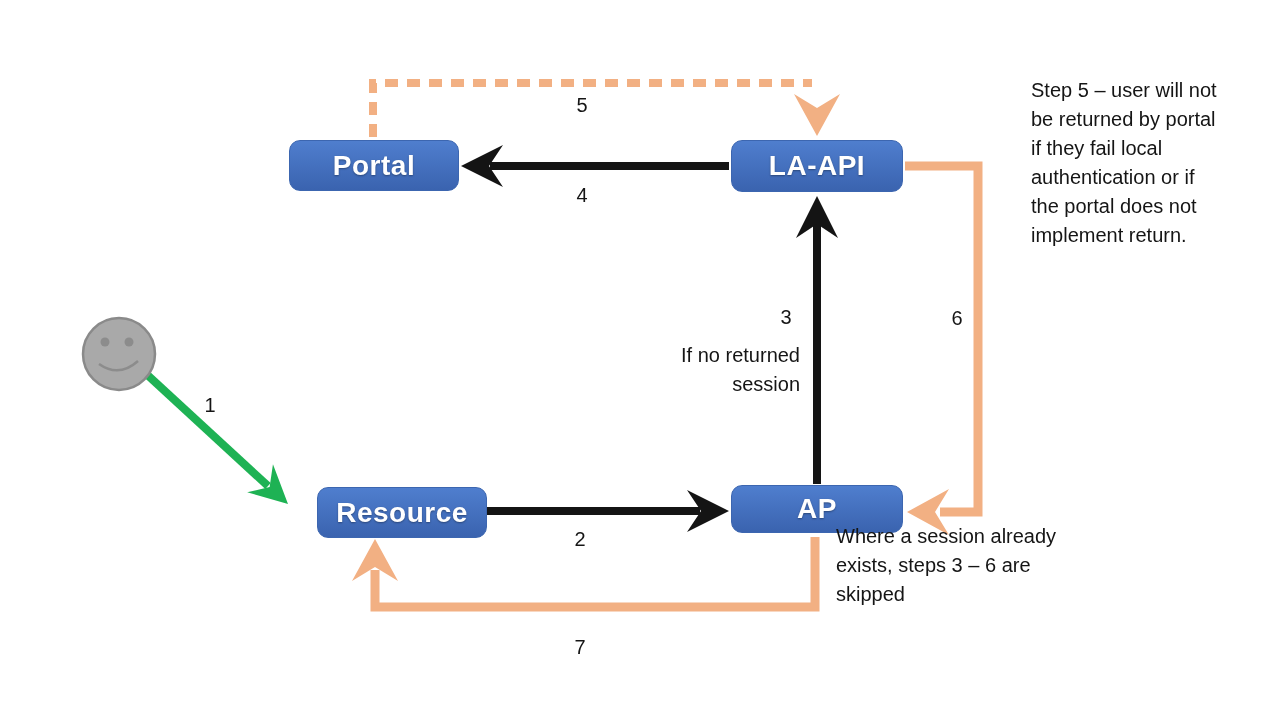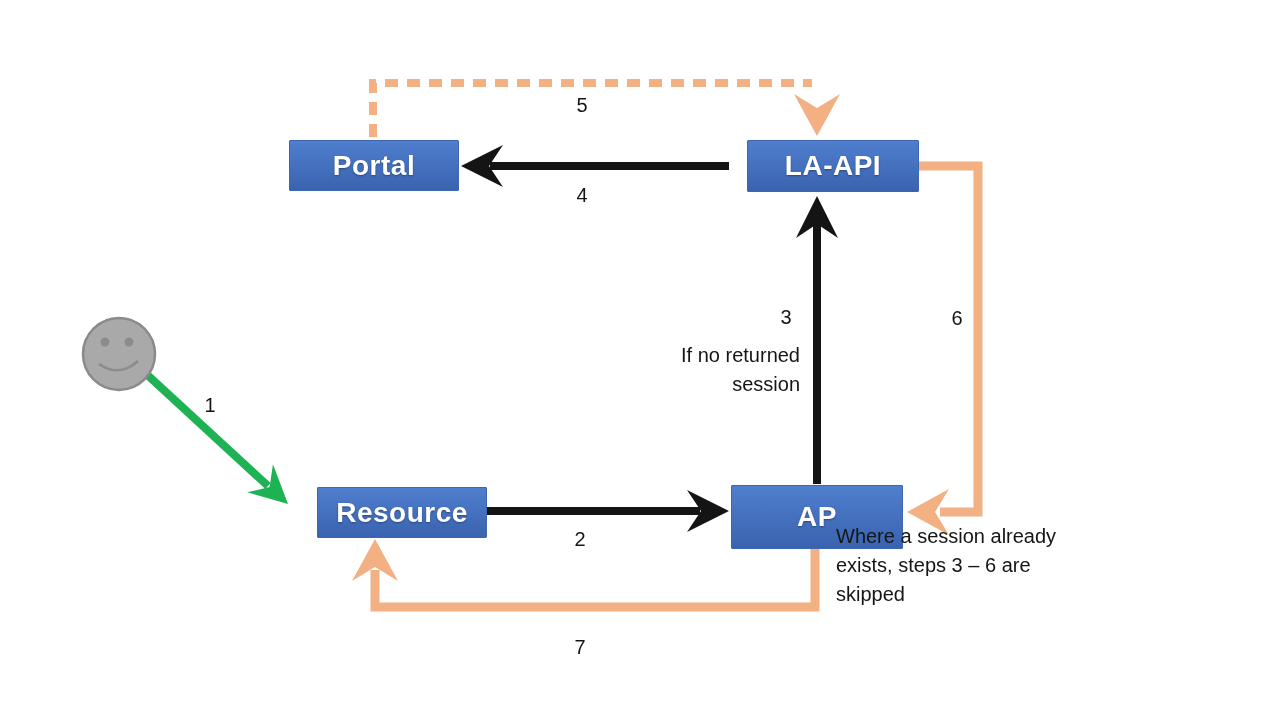--- a/index.html
+++ b/index.html
@@ -7,26 +7,26 @@
     position:relative;width:1280px;height:720px;background:#ffffff;overflow:hidden;
     font-family:"Liberation Sans", sans-serif;color:var(--text,#151515);
   }
   .layer{position:absolute;left:0;top:0;width:1280px;height:720px;}
   .node{
     position:absolute;display:flex;align-items:center;justify-content:center;
     background:linear-gradient(180deg,var(--box-blue-top,#4F7ECE),var(--box-blue-bottom,#3A63AF));
     border:1px solid var(--box-blue-border,#3E66AF);
     color:#ffffff;font-weight:bold;font-size:28px;letter-spacing:0.5px;
     text-shadow:0 1px 2px rgba(0,0,0,0.35);box-sizing:border-box;
-    border-radius:1px;
+    border-radius:11px;
   }
   .node-portal  {left:289px;top:140px;width:170px;height:51px;}
-  .node-la-api  {left:731px;top:140px;width:172px;height:52px;margin-left:16px;}
+  .node-la-api  {left:731px;top:140px;width:172px;height:52px;}
   .node-resource{left:289px;top:487px;width:170px;height:51px;margin-left:28px;}
-  .node-ap      {left:731px;top:485px;width:172px;height:64px;}
+  .node-ap      {left:731px;top:485px;width:172px;height:48px;}
   .num{
     position:absolute;font-size:20px;transform:translate(-50%,-50%);
     color:var(--text,#151515);
   }
   .n1{left:210px;top:405px;}
   .n2{left:580px;top:539px;}
   .n3{left:786px;top:317px;}
   .n4{left:582px;top:195px;}
   .n5{left:582px;top:105px;}
   .n6{left:957px;top:318px;}
@@ -103,17 +103,23 @@
   <div class="num n1">1</div>
   <div class="num n2">2</div>
   <div class="num n3">3</div>
   <div class="num n4">4</div>
   <div class="num n5">5</div>
   <div class="num n6">6</div>
   <div class="num n7">7</div>
 
   <div class="note note-no-session">If no returned
 session</div>
+  <div class="note note-step5">Step 5 – user will not
+be returned by portal
+if they fail local
+authentication or if
+the portal does not
+implement return.</div>
   <div class="note note-session">Where a session already
 exists, steps 3 – 6 are
 skipped</div>
 
 </div>
 
 </body></html>

